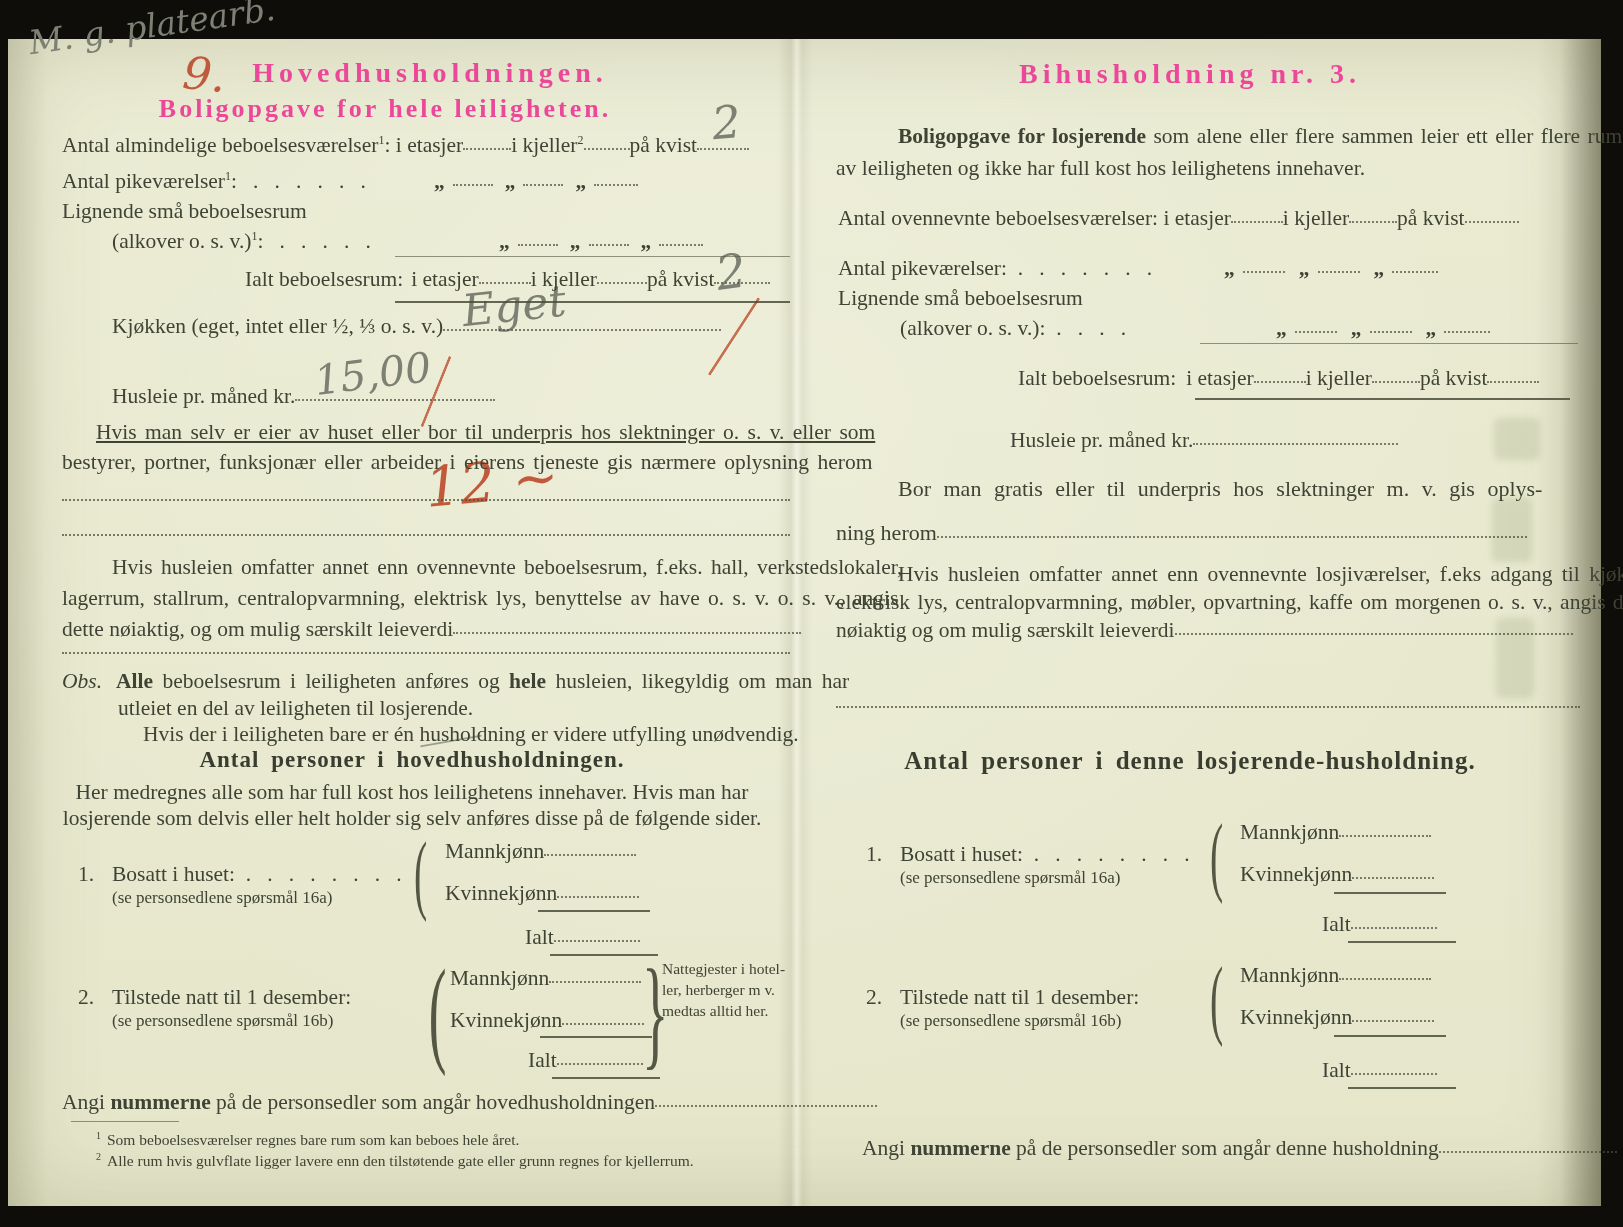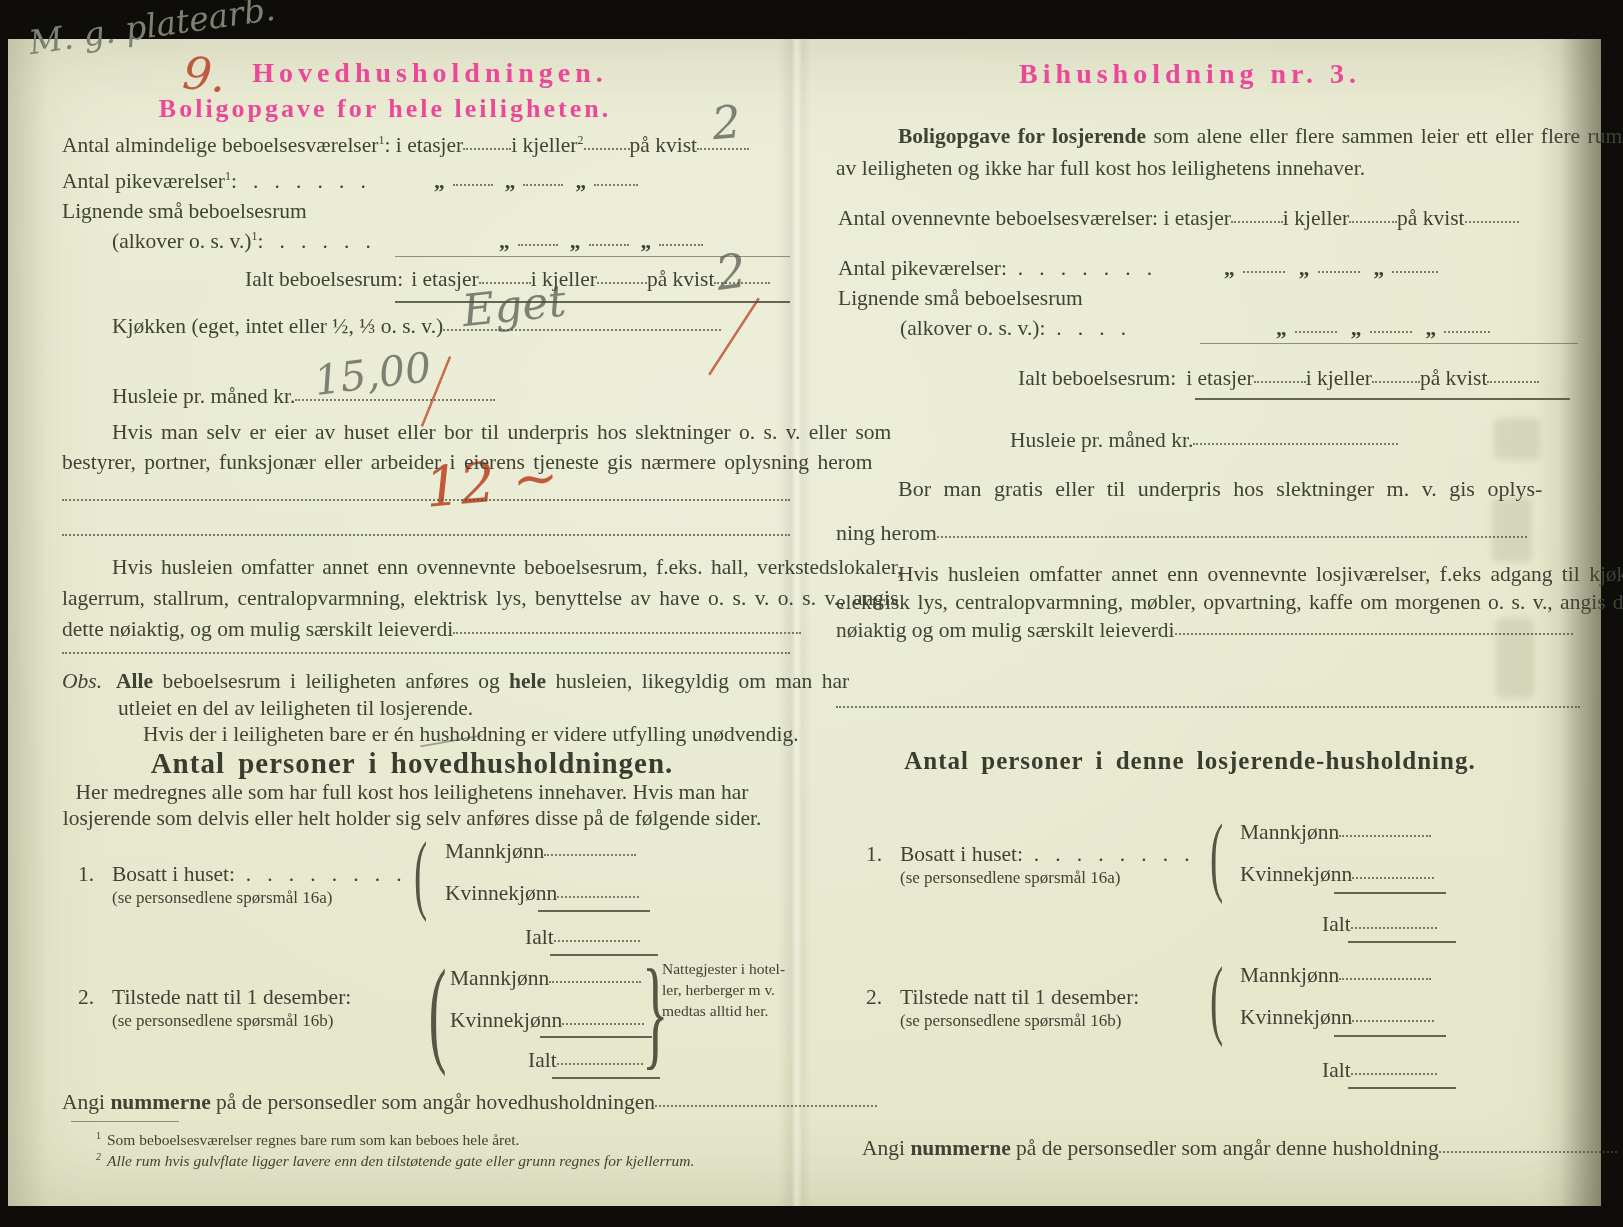--- a/index.html
+++ b/index.html
@@ -15,21 +15,21 @@
         background:linear-gradient(90deg,transparent,rgba(75,75,48,.10) 38%,rgba(255,255,248,.28) 55%,rgba(75,75,48,.07) 72%,transparent);}
   .edge-shadow{position:absolute;left:1560px;top:39px;width:41px;height:1167px;
         background:linear-gradient(90deg,transparent,rgba(50,50,30,.38));}
   .t{position:absolute;white-space:nowrap;color:#3e4334;font-size:21.5px;line-height:1.2;}
   .b{font-weight:bold;}
   .i{font-style:italic;}
   .c{text-align:center;}
   .sm{font-size:17px;}
   .fn{font-size:15.5px;}
   .title{font-weight:bold;font-size:28px;letter-spacing:5px;color:#ec4899;}
-  .h2{font-weight:bold;font-size:29px;letter-spacing:1px;word-spacing:5px;color:#383d2f;}
+  .h2{font-weight:bold;font-size:23px;letter-spacing:1px;word-spacing:5px;color:#383d2f;}
   .sup{font-size:12px;vertical-align:super;line-height:0;}
   .lead{display:inline-block;height:15px;border-bottom:2px dotted rgba(72,77,57,.70);margin-bottom:2px;}
   .gap{display:inline-block;height:1px;}
   .dotline{position:absolute;height:0;border-bottom:2px dotted rgba(72,77,57,.72);}
   .rule{position:absolute;height:0;border-bottom:2px solid rgba(74,79,58,.85);}
   .thinrule{position:absolute;height:0;border-bottom:1.5px solid rgba(90,95,70,.65);}
   .ditto{font-weight:bold;}
   .brace{position:absolute;color:rgba(66,71,52,.9);font-weight:400;line-height:1;
          transform:scaleX(.45);transform-origin:center;}
   .hw{position:absolute;white-space:nowrap;font-family:"DejaVu Serif",serif;font-style:italic;color:#7d8174;}
@@ -83,21 +83,21 @@
   </div>
   <div class="rule" style="left:395px;top:301px;width:395px;"></div>
 
   <div class="t" style="left:112px;top:314px;">
     <span>Kjøkken (eget, intet eller ½, ⅓ o. s. v.)</span><span class="lead" style="width:278px"></span>
   </div>
   <div class="t" style="left:112px;top:384px;">
     <span>Husleie pr. måned kr.</span><span class="lead" style="width:200px"></span>
   </div>
 
-  <div class="t" style="left:112px;top:420px;word-spacing:3px;">Hvis man selv er eier av huset eller bor til underpris hos slektninger o. s. v. eller som</div>
+  <div class="t" style="left:96px;top:420px;word-spacing:3px;text-decoration:underline;">Hvis man selv er eier av huset eller bor til underpris hos slektninger o. s. v. eller som</div>
   <div class="t" style="left:62px;top:450px;word-spacing:3px;">bestyrer, portner, funksjonær eller arbeider i eierens tjeneste gis nærmere oplysning herom</div>
   <div class="dotline" style="left:62px;top:499px;width:728px;"></div>
   <div class="dotline" style="left:62px;top:534px;width:728px;"></div>
 
   <div class="t" style="left:112px;top:555px;word-spacing:3px;">Hvis husleien omfatter annet enn ovennevnte beboelsesrum, f.eks. hall, verkstedslokaler,</div>
   <div class="t" style="left:62px;top:586px;word-spacing:3px;">lagerrum, stallrum, centralopvarmning, elektrisk lys, benyttelse av have o. s. v. o. s. v., angis</div>
   <div class="t" style="left:62px;top:617px;">
     <span>dette nøiaktig, og om mulig særskilt leieverdi</span><span class="lead" style="width:348px"></span>
   </div>
   <div class="dotline" style="left:62px;top:652px;width:728px;"></div>
@@ -149,21 +149,21 @@
   </div>
 
   <div class="t" style="left:62px;top:1090px;">
     <span>Angi </span><span class="b">nummerne</span><span> på de personsedler som angår hovedhusholdningen</span><span class="lead" style="width:222px"></span>
   </div>
 
   <div class="thinrule" style="left:71px;top:1121px;width:108px;"></div>
   <div class="t fn" style="left:96px;top:1131px;">
     <sup class="sup" style="font-size:10px">1</sup><span class="gap" style="width:6px"></span><span>Som beboelsesværelser regnes bare rum som kan beboes hele året.</span>
   </div>
-  <div class="t fn" style="left:96px;top:1152px;font-style:italic;">
+  <div class="t fn" style="left:96px;top:1152px;">
     <sup class="sup" style="font-size:10px">2</sup><span class="gap" style="width:6px"></span><span>Alle rum hvis gulvflate ligger lavere enn den tilstøtende gate eller grunn regnes for kjellerrum.</span>
   </div>
 
   <div class="t title c" style="left:880px;top:57px;width:620px;">Bihusholdning nr. 3.</div>
 
   <div class="t" style="left:898px;top:124px;word-spacing:2px;">
     <span class="b">Boligopgave for losjerende</span><span> som alene eller flere sammen leier ett eller flere rum</span>
   </div>
   <div class="t" style="left:836px;top:156px;">av leiligheten og ikke har full kost hos leilighetens innehaver.</div>
 

